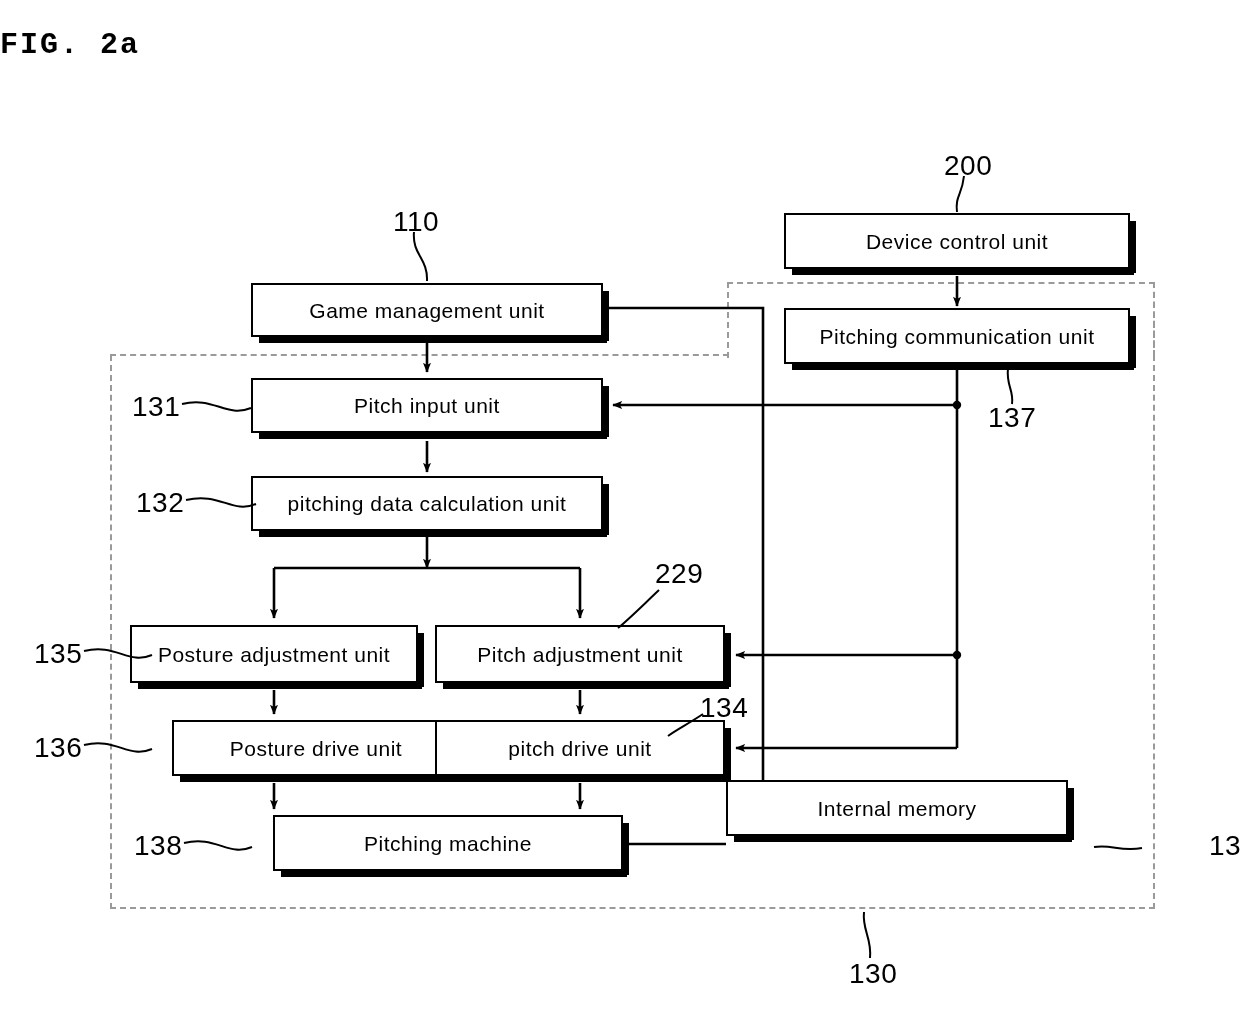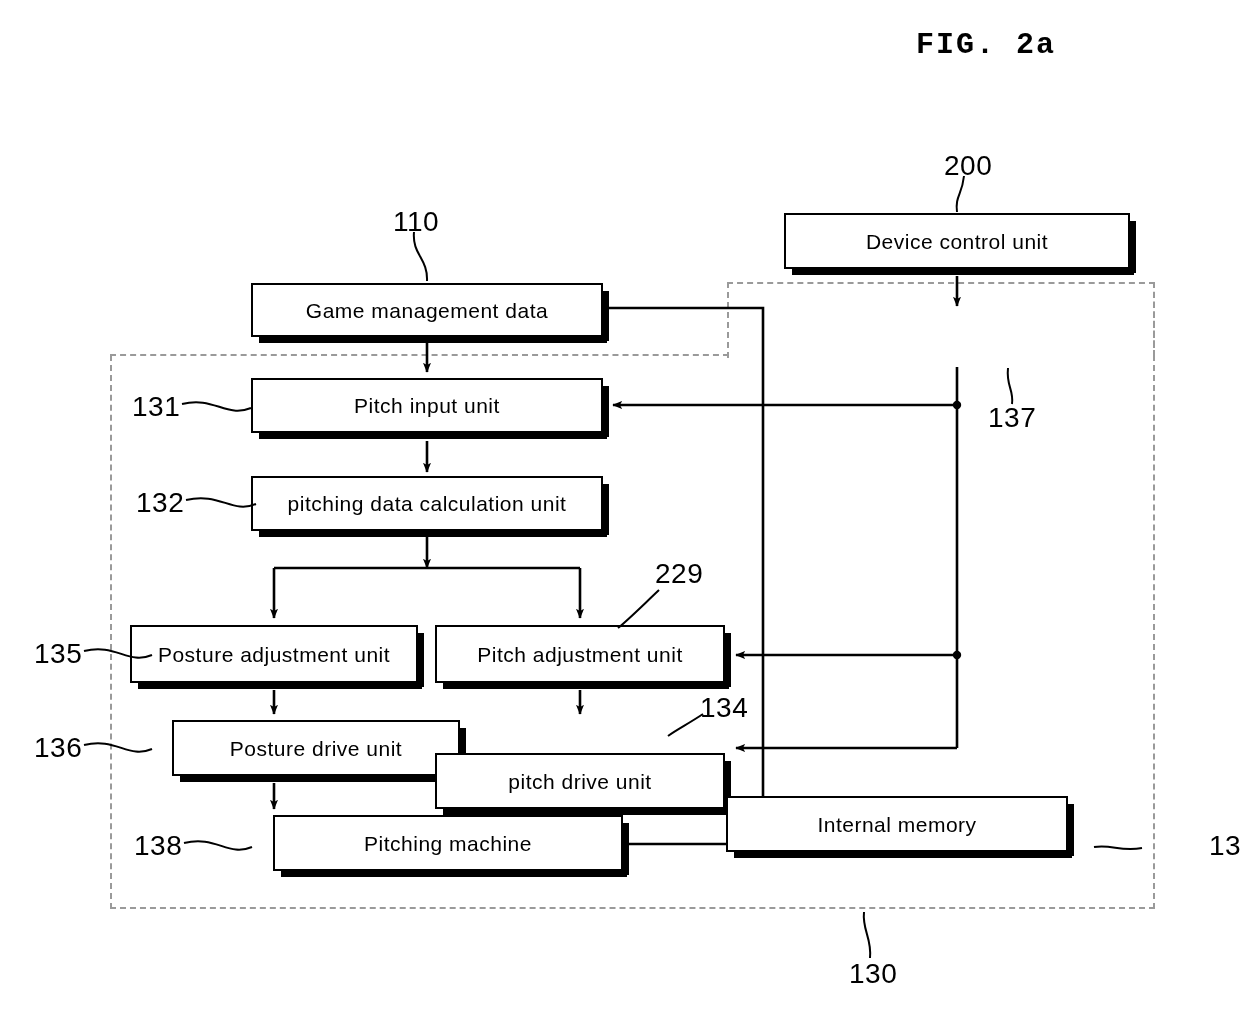--- a/index.html
+++ b/index.html
@@ -17,21 +17,21 @@
     width: 1240px;
     height: 1013px;
     background: #ffffff;
     overflow: hidden;
   }
   .fig-title {
     position: absolute;
     left: 0;
     top: 28px;
     width: 1056px;
-    text-align: right;
+    text-align: left;
     font-family: "Liberation Mono", "DejaVu Sans Mono", monospace;
     font-size: 30px;
     font-weight: bold;
     letter-spacing: 2px;
   }
   
   .box {
     position: absolute;
     box-sizing: border-box;
     background: #ffffff;
@@ -171,23 +171,26 @@
       <path d="M184,843 C216,835 228,857 252,847"></path>
       <path d="M1142,848 C1120,852 1112,844 1094,847"></path>
       <path d="M870,958 C872,938 862,930 864,912"></path>
     </g>
   </svg>
 
   <div class="box" style="left:784px; top:213px; width:346px; height:56px;">
     <span class="lbl">Device control unit</span>
   </div>
 
+  <div class="box" style="left:784px; top:308px; width:346px; height:56px;">
+    <span class="lbl">Pitching communication unit</span>
+  </div>
 
   <div class="box" style="left:251px; top:283px; width:352px; height:54px;">
-    <span class="lbl">Game management data</span>
+    <span class="lbl">Game management unit</span>
   </div>
 
   <div class="box" style="left:251px; top:378px; width:352px; height:55px;">
     <span class="lbl">Pitch input unit</span>
   </div>
 
   <div class="box" style="left:251px; top:476px; width:352px; height:55px;">
     <span class="lbl">pitching data calculation unit</span>
   </div>
 
@@ -196,29 +199,29 @@
   </div>
 
   <div class="box" style="left:435px; top:625px; width:290px; height:58px;">
     <span class="lbl">Pitch adjustment unit</span>
   </div>
 
   <div class="box" style="left:130px; top:720px; width:288px; height:56px;margin-left:42px;">
     <span class="lbl">Posture drive unit</span>
   </div>
 
-  <div class="box" style="left:435px; top:720px; width:290px; height:56px;margin-top:33px;">
+  <div class="box" style="left:435px; top:720px; width:290px; height:56px;">
     <span class="lbl">pitch drive unit</span>
   </div>
 
   <div class="box" style="left:252px; top:815px; width:350px; height:56px;margin-left:21px;">
     <span class="lbl">Pitching machine</span>
   </div>
 
-  <div class="box" style="left:726px; top:796px; width:342px; height:56px;">
+  <div class="box" style="left:726px; top:780px; width:342px; height:56px;">
     <span class="lbl">Internal memory</span>
   </div>
 
   <div class="ref" style="left:944px; top:150px;">200</div>
   <div class="ref" style="left:393px; top:206px;">110</div>
   <div class="ref" style="left:988px; top:402px;">137</div>
   <div class="ref" style="left:132px; top:391px;">131</div>
   <div class="ref" style="left:136px; top:487px;">132</div>
   <div class="ref" style="left:655px; top:558px;">229</div>
   <div class="ref" style="left:700px; top:692px;">134</div>

